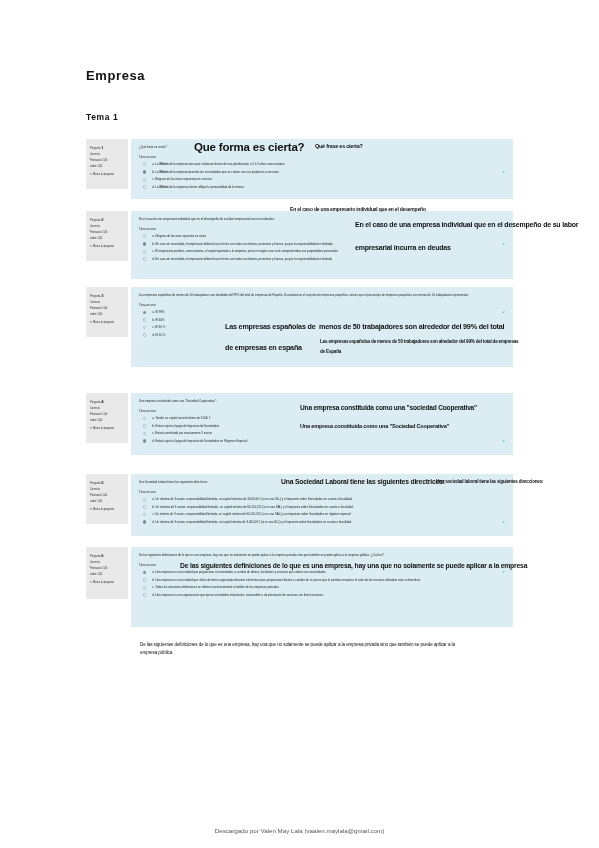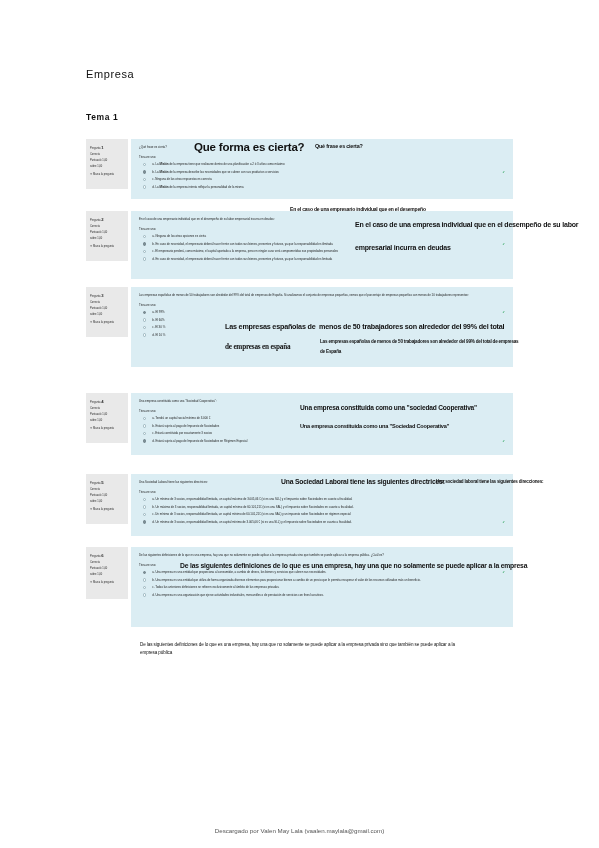--- a/index.html
+++ b/index.html
@@ -10,21 +10,21 @@
     font-family:"Liberation Sans", sans-serif;
     color:#000;
     position:relative;
     overflow:hidden;
   }
   .page{position:absolute;inset:0;}
 
   
   .doc-title{
     position:absolute;left:86px;top:68px;
-    font-size:11px;font-weight:normal;letter-spacing:.6px;
+    font-size:13px;font-weight:bold;letter-spacing:.6px;
     color:#111;
   }
   .doc-subtitle{
     position:absolute;left:86px;top:112px;
     font-size:8.5px;font-weight:bold;letter-spacing:.6px;
     color:#111;
   }
 
   
   .qblock{position:absolute;left:86px;}
@@ -298,21 +298,21 @@
         </div>
       </div>
     </div>
   <div id="annotations-root">
       <div class="ov big" style="left: 194px; top: 141px; font-size: 11.5px;">Que forma es cierta?</div>
       <div class="ov big" style="left: 315px; top: 143px; font-size: 5.4px;">Qué frase es cierta?</div>
       <div class="ov big" style="left: 290px; top: 206px; font-size: 5px;">En el caso de una empresario individual que en el desempeño</div>
       <div class="ov big" style="left: 355px; top: 221px; font-size: 7px;">En el caso de una empresa individual que en el desempeño de su labor</div>
       <div class="ov big" style="left: 355px; top: 244px; font-size: 7px;">empresarial incurra en deudas</div>
       <div class="ov big" style="left: 225px; top: 322px; font-size: 7.2px;">Las empresas españolas de  menos de 50 trabajadores son alrededor del 99% del total</div>
-      <div class="ov big" style="left: 225px; top: 343px; font-size: 7.2px; font-family: Liberation Serif, serif;">de empresas en españa</div>
+      <div class="ov big" style="left: 225px; top: 343px; font-size: 7.2px;">de empresas en españa</div>
       <div class="ov big" style="left: 320px; top: 339px; font-size: 4.6px;">Las empresas españolas de menos de 50 trabajadores son alrededor del 99% del total de empresas</div>
       <div class="ov big" style="left: 320px; top: 349px; font-size: 4.6px;">de España</div>
       <div class="ov big" style="left: 300px; top: 404px; font-size: 6.6px;">Una empresa constituida como una "sociedad Cooperativa"</div>
       <div class="ov big" style="left: 300px; top: 423px; font-size: 5.6px;">Una empresa constituida como una "Sociedad Cooperativa"</div>
       <div class="ov big" style="left: 281px; top: 478px; font-size: 6.8px;">Una Sociedad Laboral tiene las siguientes directrices:</div>
       <div class="ov big" style="left: 436px; top: 479px; font-size: 4.6px;">Una sociedad laboral tiene las siguientes direcciones:</div>
       <div class="ov big" style="left: 180px; top: 562px; font-size: 6.8px;">De las siguientes definiciones de lo que es una empresa, hay una que no solamente se puede aplicar a la empresa</div>
       <div class="ov thin" style="left: 140px; top: 642px; font-size: 4.6px;">De las siguientes definiciones de lo que es una empresa, hay una que no solamente se puede aplicar a la empresa privada sino que también se puede aplicar a la</div>
       <div class="ov thin" style="left: 140px; top: 650px; font-size: 4.6px;">empresa pública</div>
     </div>

